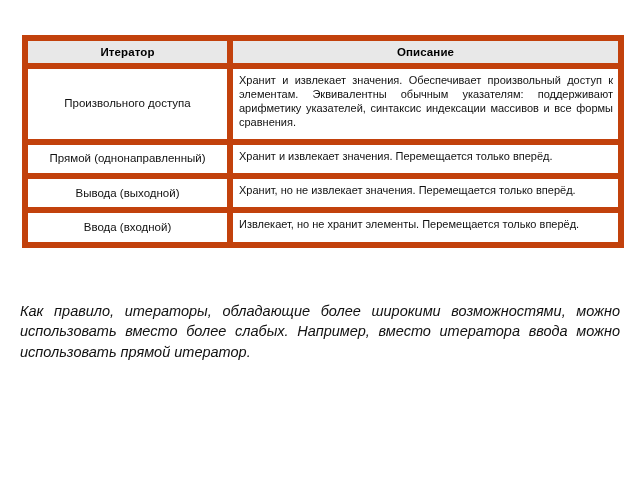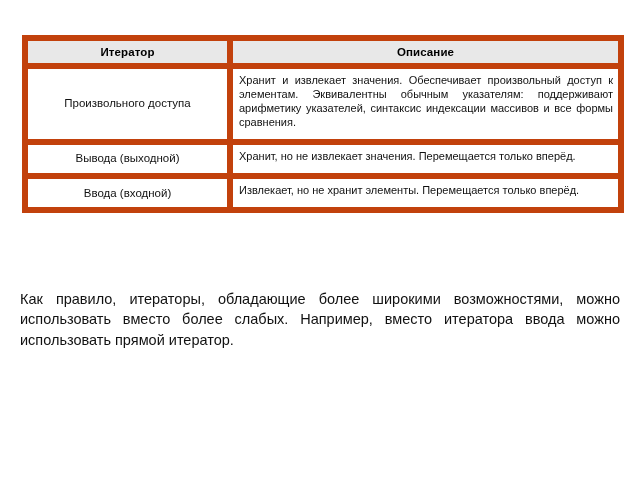--- a/index.html
+++ b/index.html
@@ -73,22 +73,23 @@
     text-align: justify;
     text-justify: inter-word;
     vertical-align: top;
     color: #111111;
   }
 
   
   .body-text {
     position: absolute;
     left: 20px;
-    top: 289px;
+    top: 301px;
     width: 600px;
+    font-style: italic;
   }
 
   .body-text p {
     margin: 0;
     font-size: 14.5px;
     line-height: 1.40;
     text-align: justify;
     text-justify: inter-word;
     color: #111111;
   }
@@ -113,20 +114,24 @@
           <th>Итератор</th>
           <th>Описание</th>
         </tr>
       </thead>
       <tbody>
         <tr>
           <td class="cell-name">Произвольного доступа</td>
           <td class="cell-desc">Хранит и извлекает значения. Обеспечивает произвольный доступ к элементам. Эквивалентны обычным указателям: поддерживают арифметику указателей, синтаксис индексации массивов и все формы сравнения.</td>
         </tr>
         <tr>
+          <td class="cell-name">Прямой (однонаправленный)</td>
+          <td class="cell-desc">Хранит и извлекает значения. Перемещается только вперёд.</td>
+        </tr>
+        <tr>
           <td class="cell-name">Вывода (выходной)</td>
           <td class="cell-desc">Хранит, но не извлекает значения. Перемещается только вперёд.</td>
         </tr>
         <tr>
           <td class="cell-name">Ввода (входной)</td>
           <td class="cell-desc">Извлекает, но не хранит элементы. Перемещается только вперёд.</td>
         </tr>
       </tbody>
     </table>
   </div>

